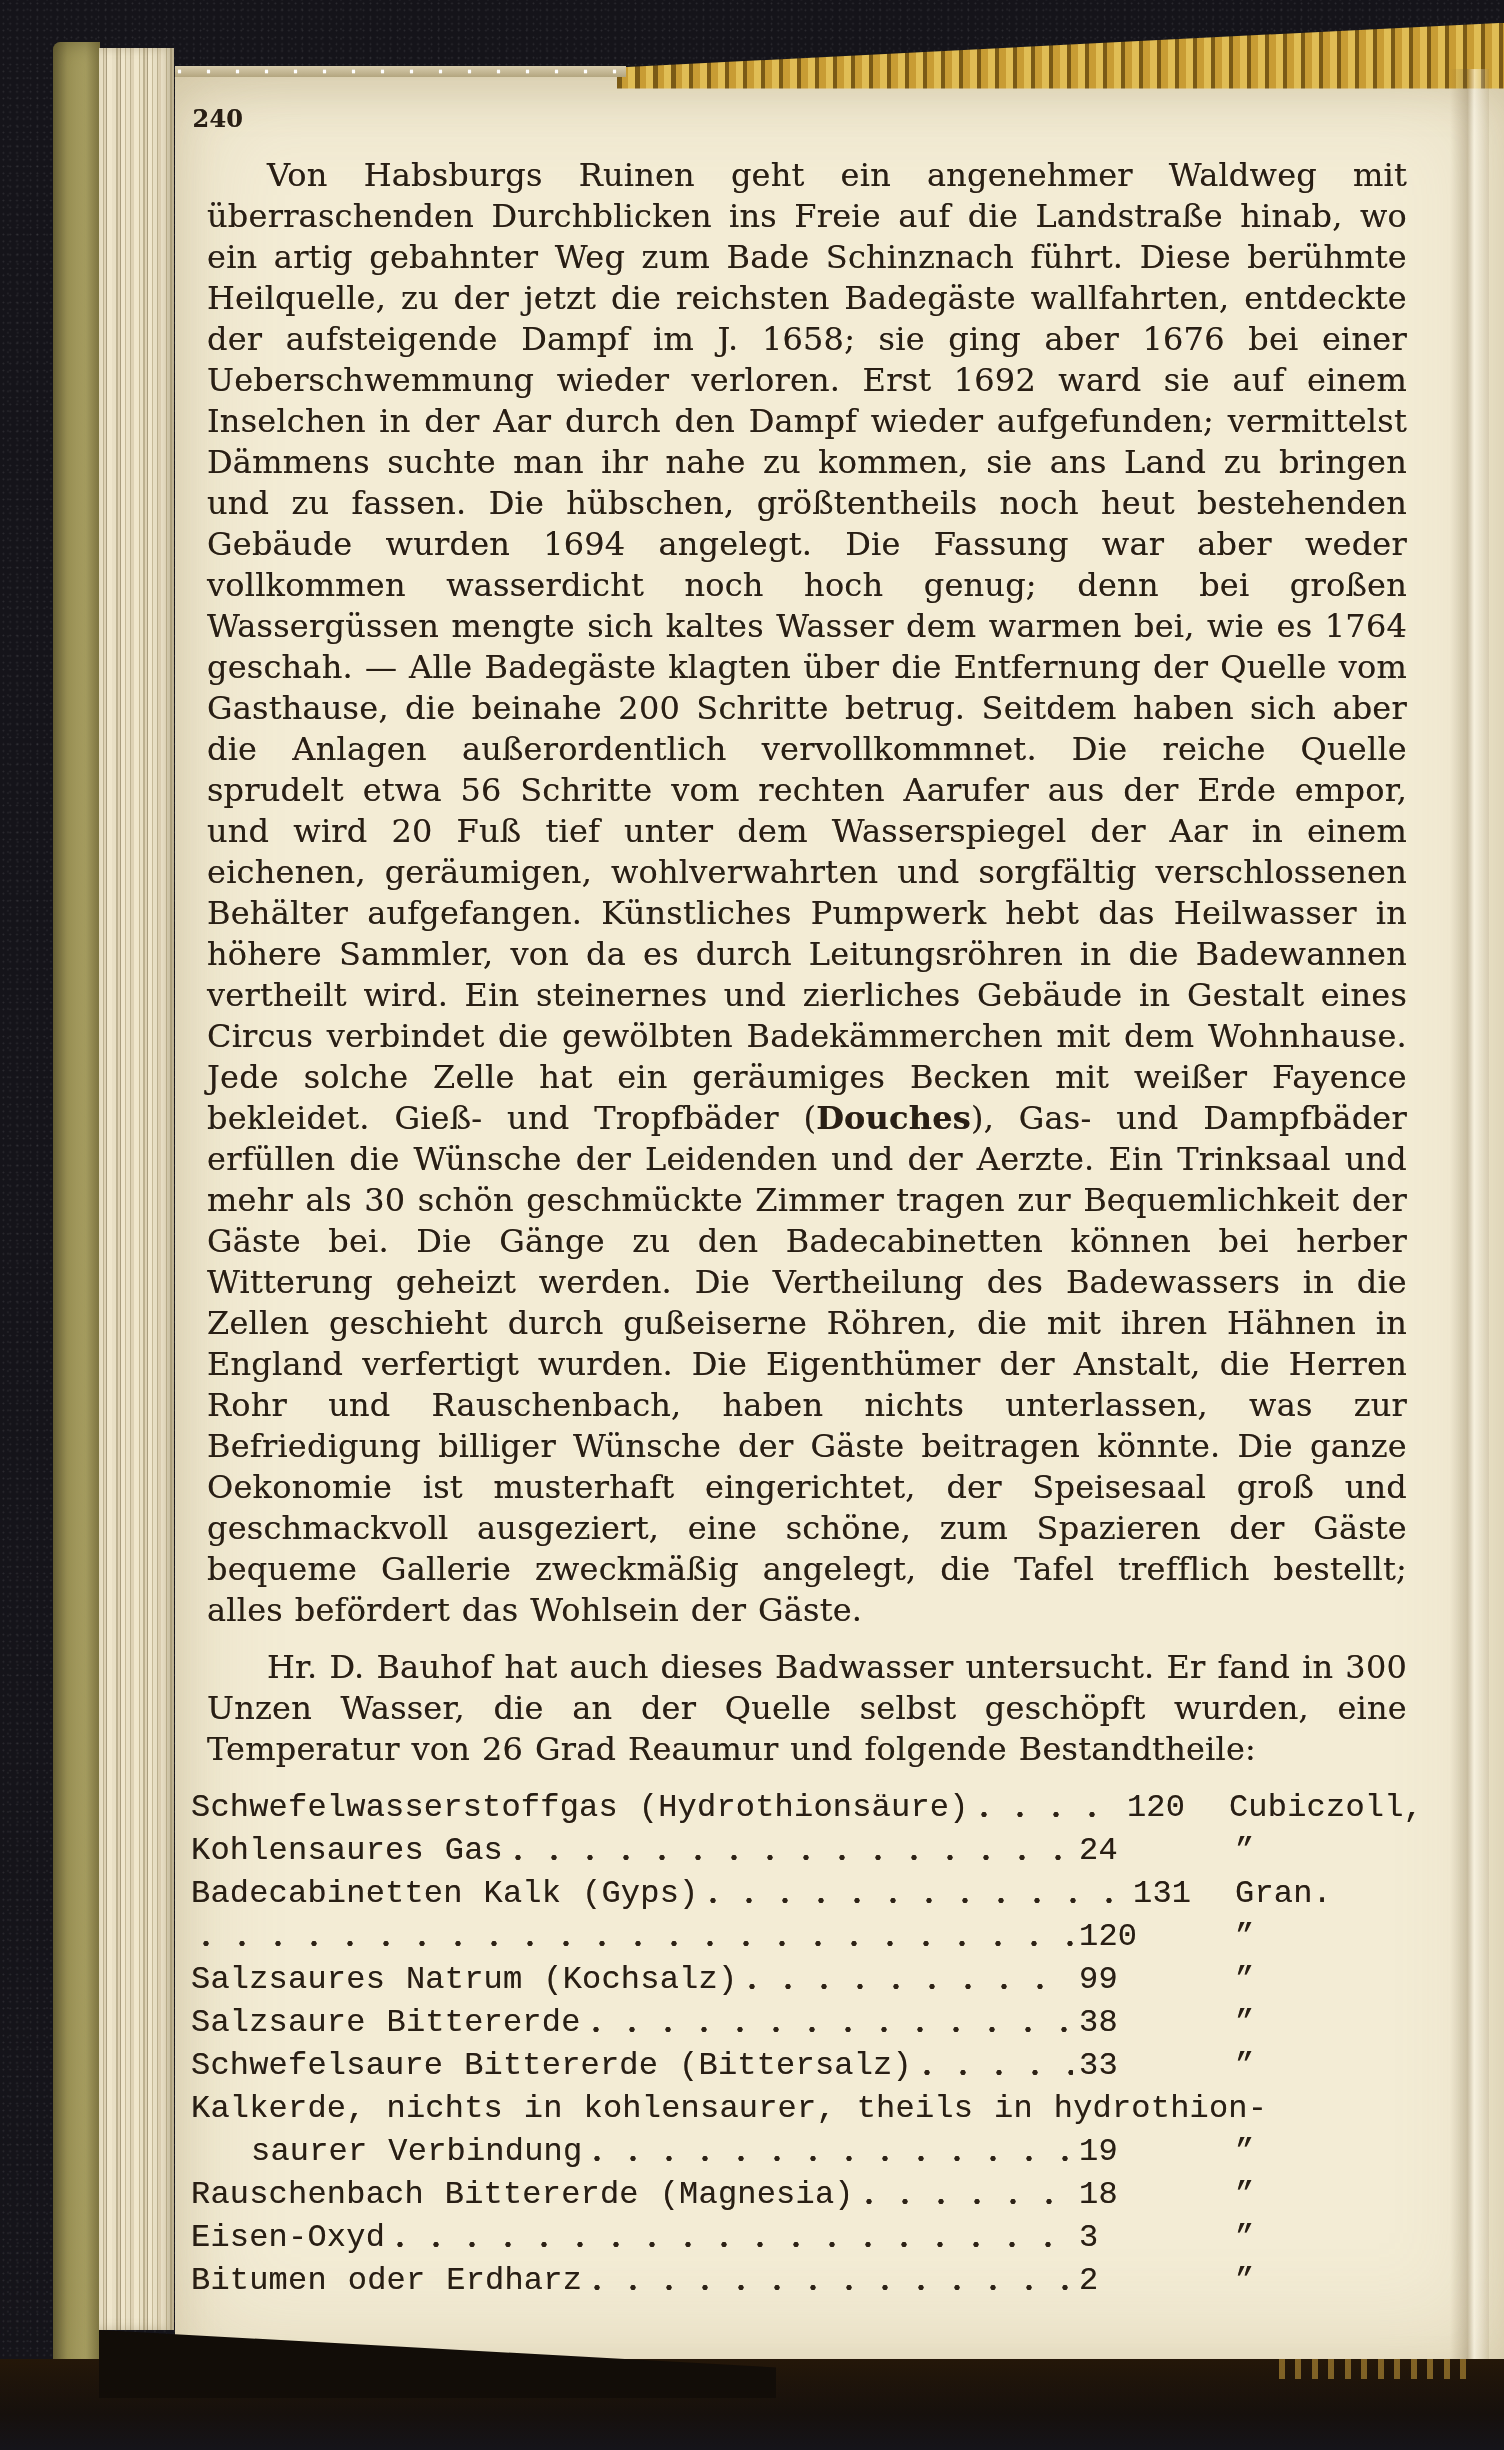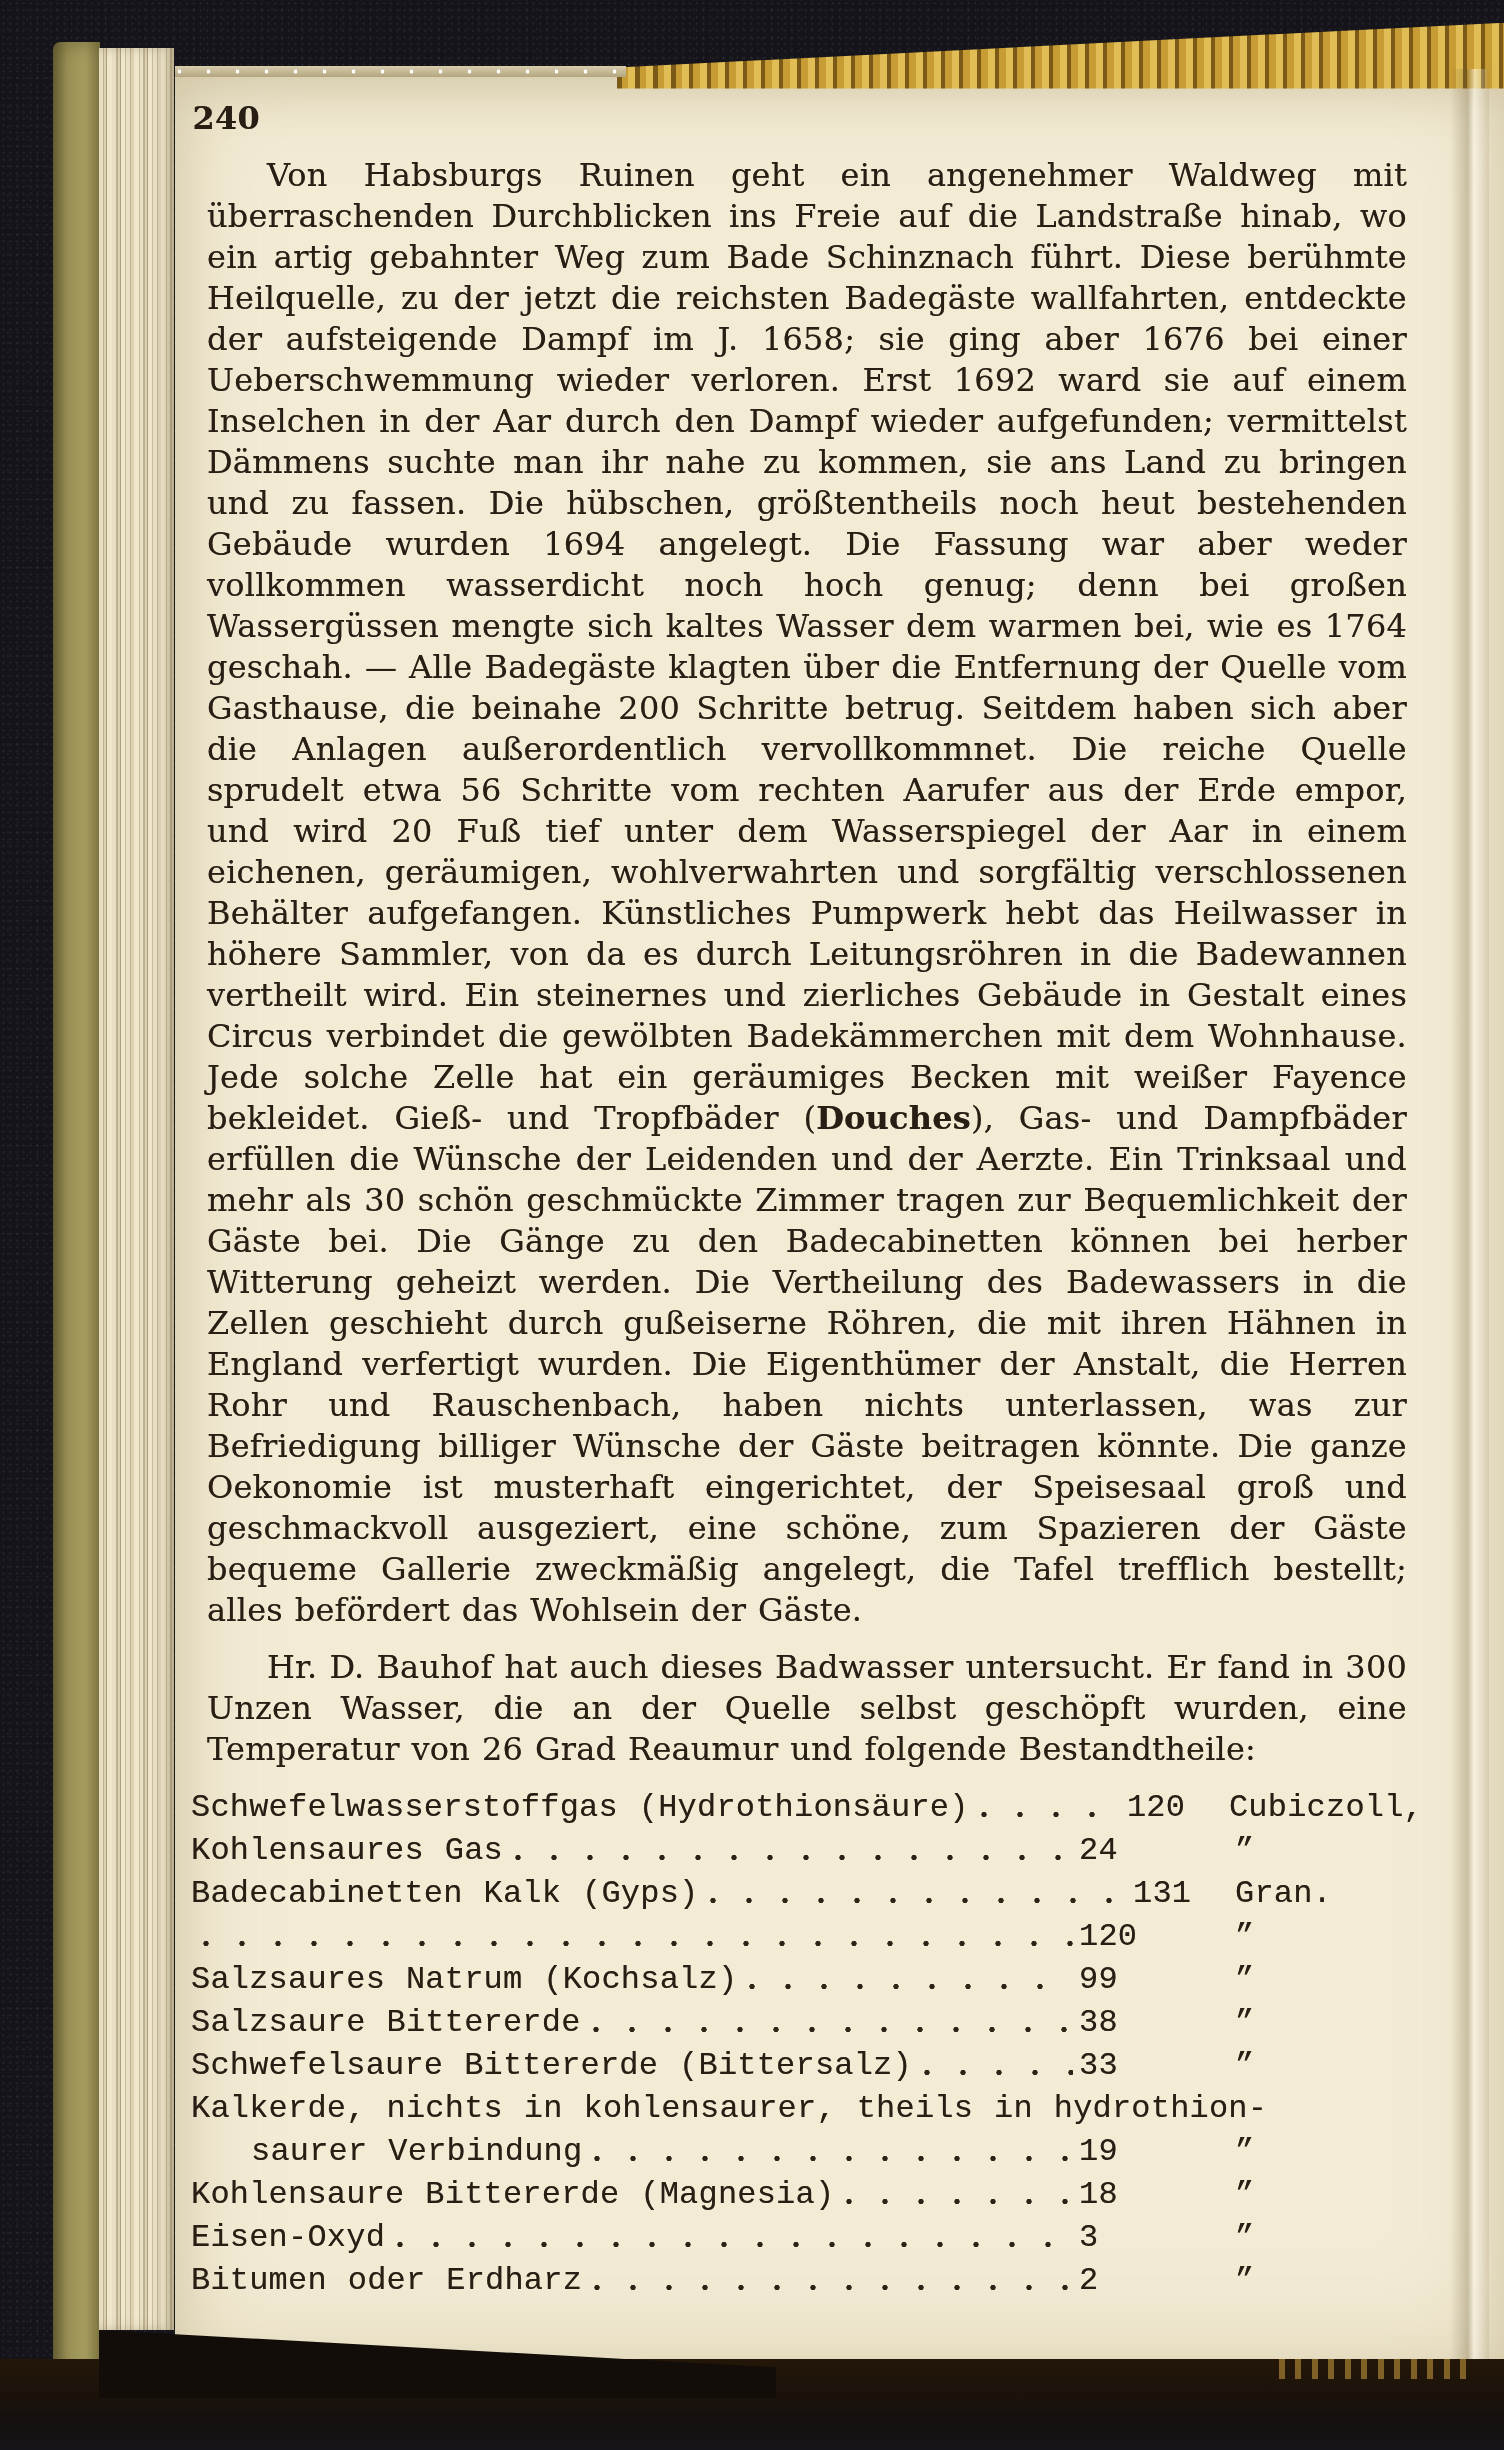--- a/index.html
+++ b/index.html
@@ -65,21 +65,21 @@
     position:absolute;left:99px;top:2330px;width:677px;height:68px;
     background:#120d08;clip-path:polygon(0 0,100% 55%,100% 100%,0 100%);
   }
   
   .content{
     position:absolute;left:191px;top:98px;width:1232px;
     color:#281e14;
     font-size:32px;line-height:41px;letter-spacing:0.2px;word-spacing:1.5px;
     text-shadow:0 0 0.5px rgba(40,30,20,.55);
   }
-  .pageno{font-size:32px;font-weight:bold;margin:0 0 13.5px 1.5px;}
+  .pageno{font-size:24px;font-weight:bold;margin:0 0 13.5px 1.5px;}
   .para{margin:16px;text-align:justify;text-indent:60px;}
   .table{margin-top:0;font-family:Liberation Mono, monospace;}
   .trow{display:flex;line-height:43px;}
   .trow .name{flex:0 0 auto;white-space:nowrap;}
   .trow .leader{
     flex:1 1 auto;min-width:30px;align-self:flex-end;height:9px;
     margin:0 6px 9.8px 12px;
     background-image:radial-gradient(circle at 3px 4.5px,#2d2216 2.4px,transparent 2.9px);
     background-size:36px 9px;background-repeat:repeat-x;
   }
@@ -150,21 +150,21 @@
           <span class="unit ditto">”</span>
         </div>
         <div class="tprefix">Kalkerde, nichts in kohlensaurer, theils in hydrothion-</div>
         <div class="trow indent">
           <span class="name">saurer Verbindung</span>
           <span class="leader"></span>
           <span class="value">19</span>
           <span class="unit ditto">”</span>
         </div>
         <div class="trow">
-          <span class="name">Kohlensaure Bittererde (Magnesia)</span>
+          <span class="name">Rauschenbach Bittererde (Magnesia)</span>
           <span class="leader"></span>
           <span class="value">18</span>
           <span class="unit ditto">”</span>
         </div>
         <div class="trow">
           <span class="name">Eisen-Oxyd</span>
           <span class="leader"></span>
           <span class="value">3</span>
           <span class="unit ditto">”</span>
         </div>

